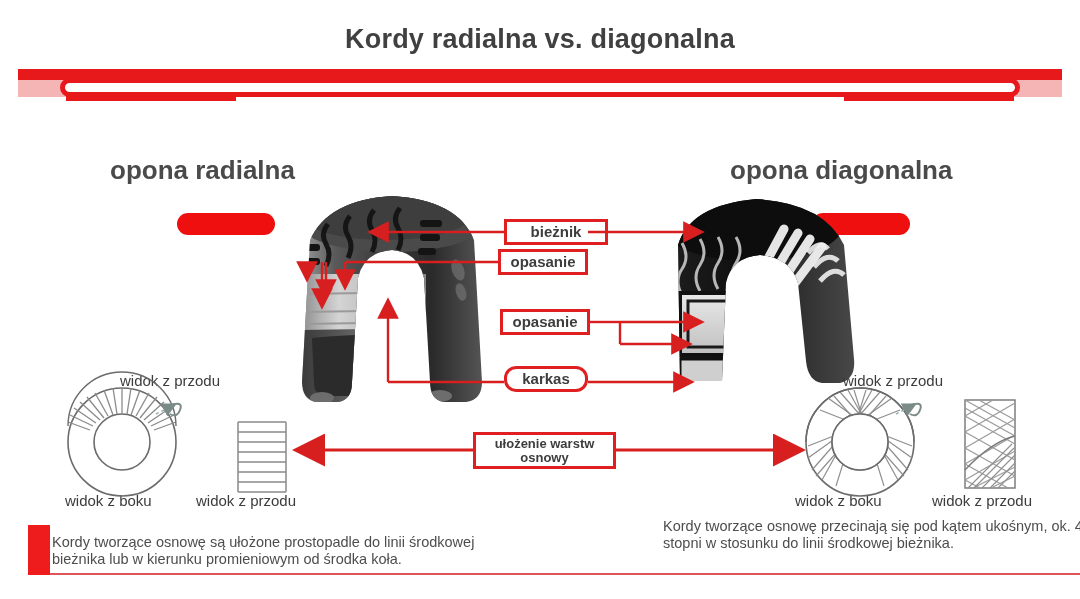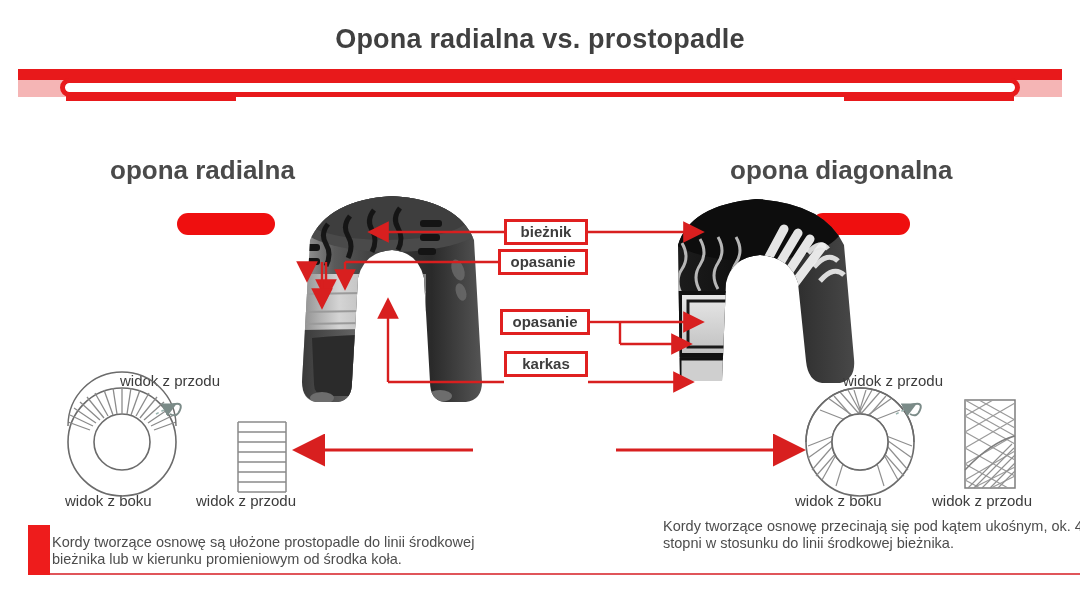--- a/index.html
+++ b/index.html
@@ -122,24 +122,24 @@
     font-size: 15px;
     font-weight: bold;
     text-align: center;
     line-height: 1.05;
     display: flex;
     align-items: center;
     justify-content: center;
     box-sizing: border-box;
     white-space: pre-line;
   }
-  #lbl-biieznik  { left: 504px; top: 219px; width: 84px; height: 26px; }
+  #lbl-biieznik  { left: 504px; top: 219px; width: 104px; height: 26px; }
   #lbl-opasanie1 { left: 498px; top: 249px; width: 90px; height: 26px; }
   #lbl-opasanie2 { left: 500px; top: 309px; width: 90px; height: 26px; }
-  #lbl-karkas    { left: 504px; top: 351px; width: 84px; height: 26px; }
+  #lbl-karkas    { left: 504px; top: 366px; width: 84px; height: 26px; border-radius: 12px; }
   #lbl-ulozenie  {
     left: 473px; top: 432px; width: 143px; height: 37px;
     font-size: 13px;
   }
 
   
   .sm-label {
     position: absolute;
     font-size: 15px;
     font-weight: normal;
@@ -189,21 +189,21 @@
     width: 1080px;
     height: 599px;
     pointer-events: none;
   }
 </style>
 </head>
 <body>
 
 <div id="slide">
 
-  <div class="title">Opona radialna vs. prostopadle</div>
+  <div class="title">Kordy radialna vs. diagonalna</div>
 
   <div class="deco-wrap">
     <div class="deco-fade-left"></div>
     <div class="deco-fade-right"></div>
     <div class="deco-bar-top"></div>
     <div class="deco-pill"></div>
     <div class="deco-tail-left"></div>
     <div class="deco-tail-right"></div>
   </div>
 
@@ -347,20 +347,22 @@
 
         <rect x="32" y="176" width="112" height="24" fill="#cfcfcf" stroke="#111" stroke-width="3"></rect>
       </g>
     </svg>
   </div>
 
   <div class="lbl-box" id="lbl-biieznik">bieżnik</div>
   <div class="lbl-box" id="lbl-opasanie1">opasanie</div>
   <div class="lbl-box" id="lbl-opasanie2">opasanie</div>
   <div class="lbl-box" id="lbl-karkas">karkas</div>
+  <div class="lbl-box" id="lbl-ulozenie">ułożenie warstw
+osnowy</div>
 
   <div class="sm-label" id="lbl-l-front-top">widok z przodu</div>
   <div class="sm-label" id="lbl-l-side">widok z boku</div>
   <div class="sm-label" id="lbl-l-front-bot">widok z przodu</div>
 
   <div class="sm-label" id="lbl-r-front-top">widok z przodu</div>
   <div class="sm-label" id="lbl-r-side">widok z boku</div>
   <div class="sm-label" id="lbl-r-front-bot">widok z przodu</div>
 
   <div class="caption" id="cap-left">Kordy tworzące osnowę są ułożone prostopadle do linii środkowej bieżnika lub w kierunku promieniowym od środka koła.</div>

